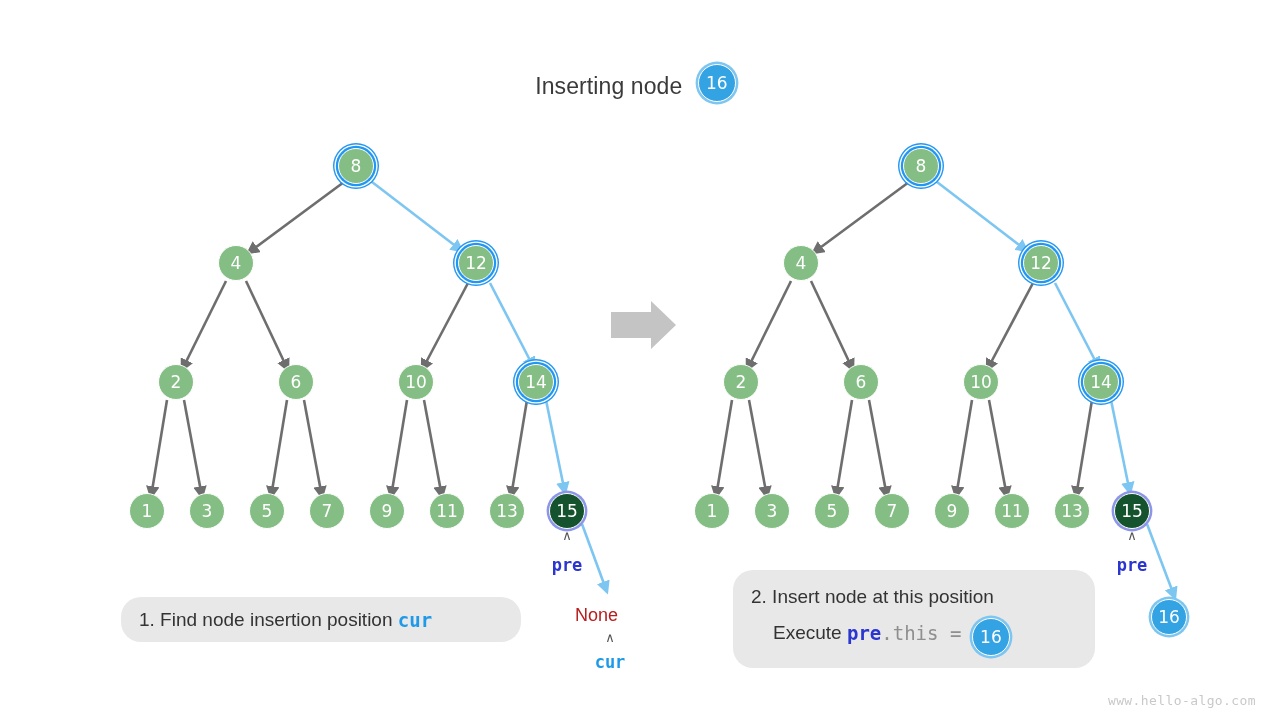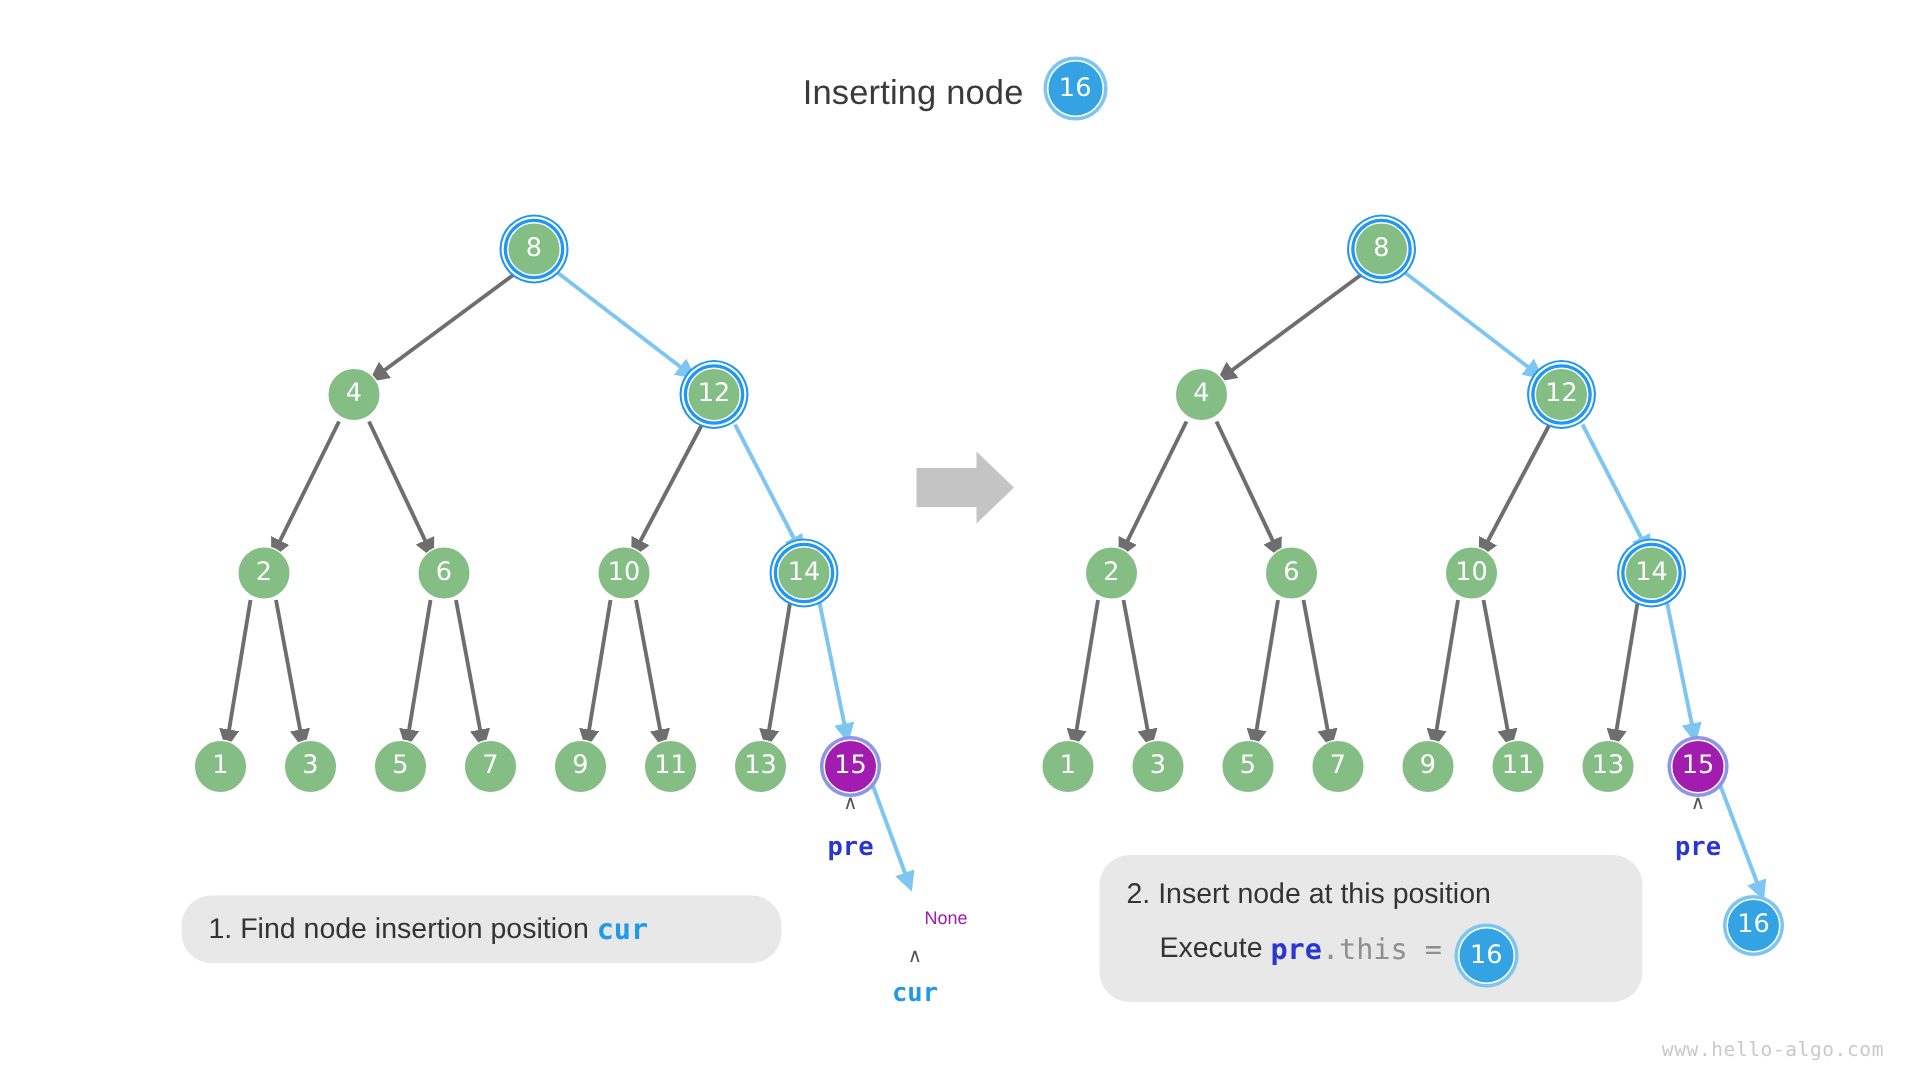--- a/index.html
+++ b/index.html
@@ -19,21 +19,21 @@
     position: absolute;
     left: 0; top: 0;
     width: 1280px;
     height: 720px;
   }
 
   
   .title {
     position: absolute;
     left: 0;
-    top: 40px;
+    top: 64px;
     width: 1280px;
     text-align: center;
     font-size: 23px;
     color: #3a3a3a;
     letter-spacing: 0.1px;
     white-space: nowrap;
   }
   .title .seg { vertical-align: middle; }
   .title .badge-slot {
     display: inline-block;
@@ -60,21 +60,21 @@
   .node-green {
     background: #84be84;
     border: 1.6px solid #ffffff;
     box-shadow: 0 0 0 0px #84be84;
   }
   .node-green.ring {
     border: 1.6px solid #ffffff;
     box-shadow: 0 0 0 2.2px #2196f3, 0 0 0 3.6px #ffffff, 0 0 0 5px #2196f3;
   }
   .node-purple {
-    background: #a21caf;
+    background: #14532d;
     border: 1.6px solid #ffffff;
     box-shadow: 0 0 0 2.4px #8d95e8;
   }
   .node-blue {
     background: #33a3e3;
     border: 1.6px solid #ffffff;
     box-shadow: 0 0 0 2.4px #7ec6ef;
   }
   .node .val { line-height: 1; transform: translateY(-0.5px); }
 
@@ -165,23 +165,23 @@
     position: absolute;
     font-family: "DejaVu Sans", sans-serif;
     font-size: 13px;
     color: #555555;
     text-align: center;
     white-space: nowrap;
   }
   .none-label {
     position: absolute;
     font-family: "Liberation Sans", sans-serif;
-    font-size: 12px;
-    color: #a21caf;
-    text-align: right;
+    font-size: 18px;
+    color: #b91c1c;
+    text-align: left;
     white-space: nowrap;
   }
 
   
   .watermark {
     position: absolute;
     right: 24px;
     bottom: 12px;
     font-family: "DejaVu Sans Mono", monospace;
     font-size: 13px;

